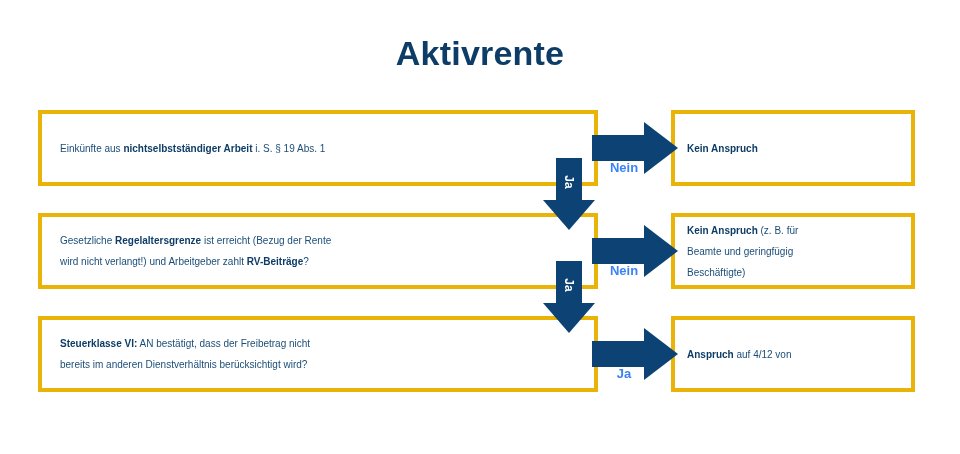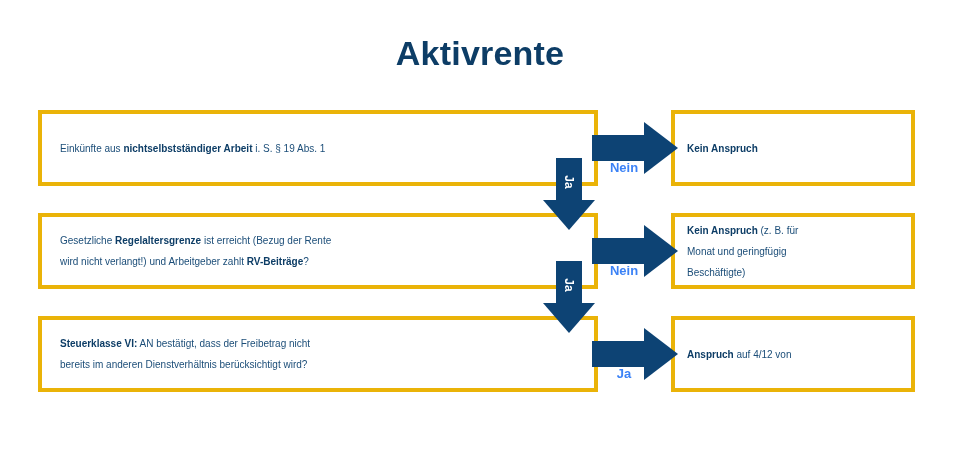--- a/index.html
+++ b/index.html
@@ -177,21 +177,21 @@
     <span class="txt"><span>Gesetzliche </span><b>Regelaltersgrenze</b><span> ist erreicht (Bezug der Rente</span><br><span>wird nicht verlangt!) und Arbeitgeber zahlt </span><b>RV-Beiträge</b><span>?</span></span>
   </div>
   <div class="node-box question-box row3">
     <span class="txt"><b>Steuerklasse VI:</b><span> AN bestätigt, dass der Freibetrag nicht</span><br><span>bereits im anderen Dienstverhältnis berücksichtigt wird?</span></span>
   </div>
 
   <div class="node-box result-box row1">
     <span class="txt"><b>Kein Anspruch</b><br></span>
   </div>
   <div class="node-box result-box row2">
-    <span class="txt"><b>Kein Anspruch</b><span> (z. B. für</span><br><span>Monat und geringfügig</span><br><span>Beschäftigte)</span></span>
+    <span class="txt"><b>Kein Anspruch</b><span> (z. B. für</span><br><span>Beamte und geringfügig</span><br><span>Beschäftigte)</span></span>
   </div>
   <div class="node-box result-box row3">
     <span class="txt"><b>Anspruch</b><span> auf 4/12 von</span><br></span>
   </div>
 
   <div class="h-arrow h-arrow-1">
     <div class="shaft"></div>
     <div class="head"></div>
     <div class="h-label">Nein</div>
   </div>

